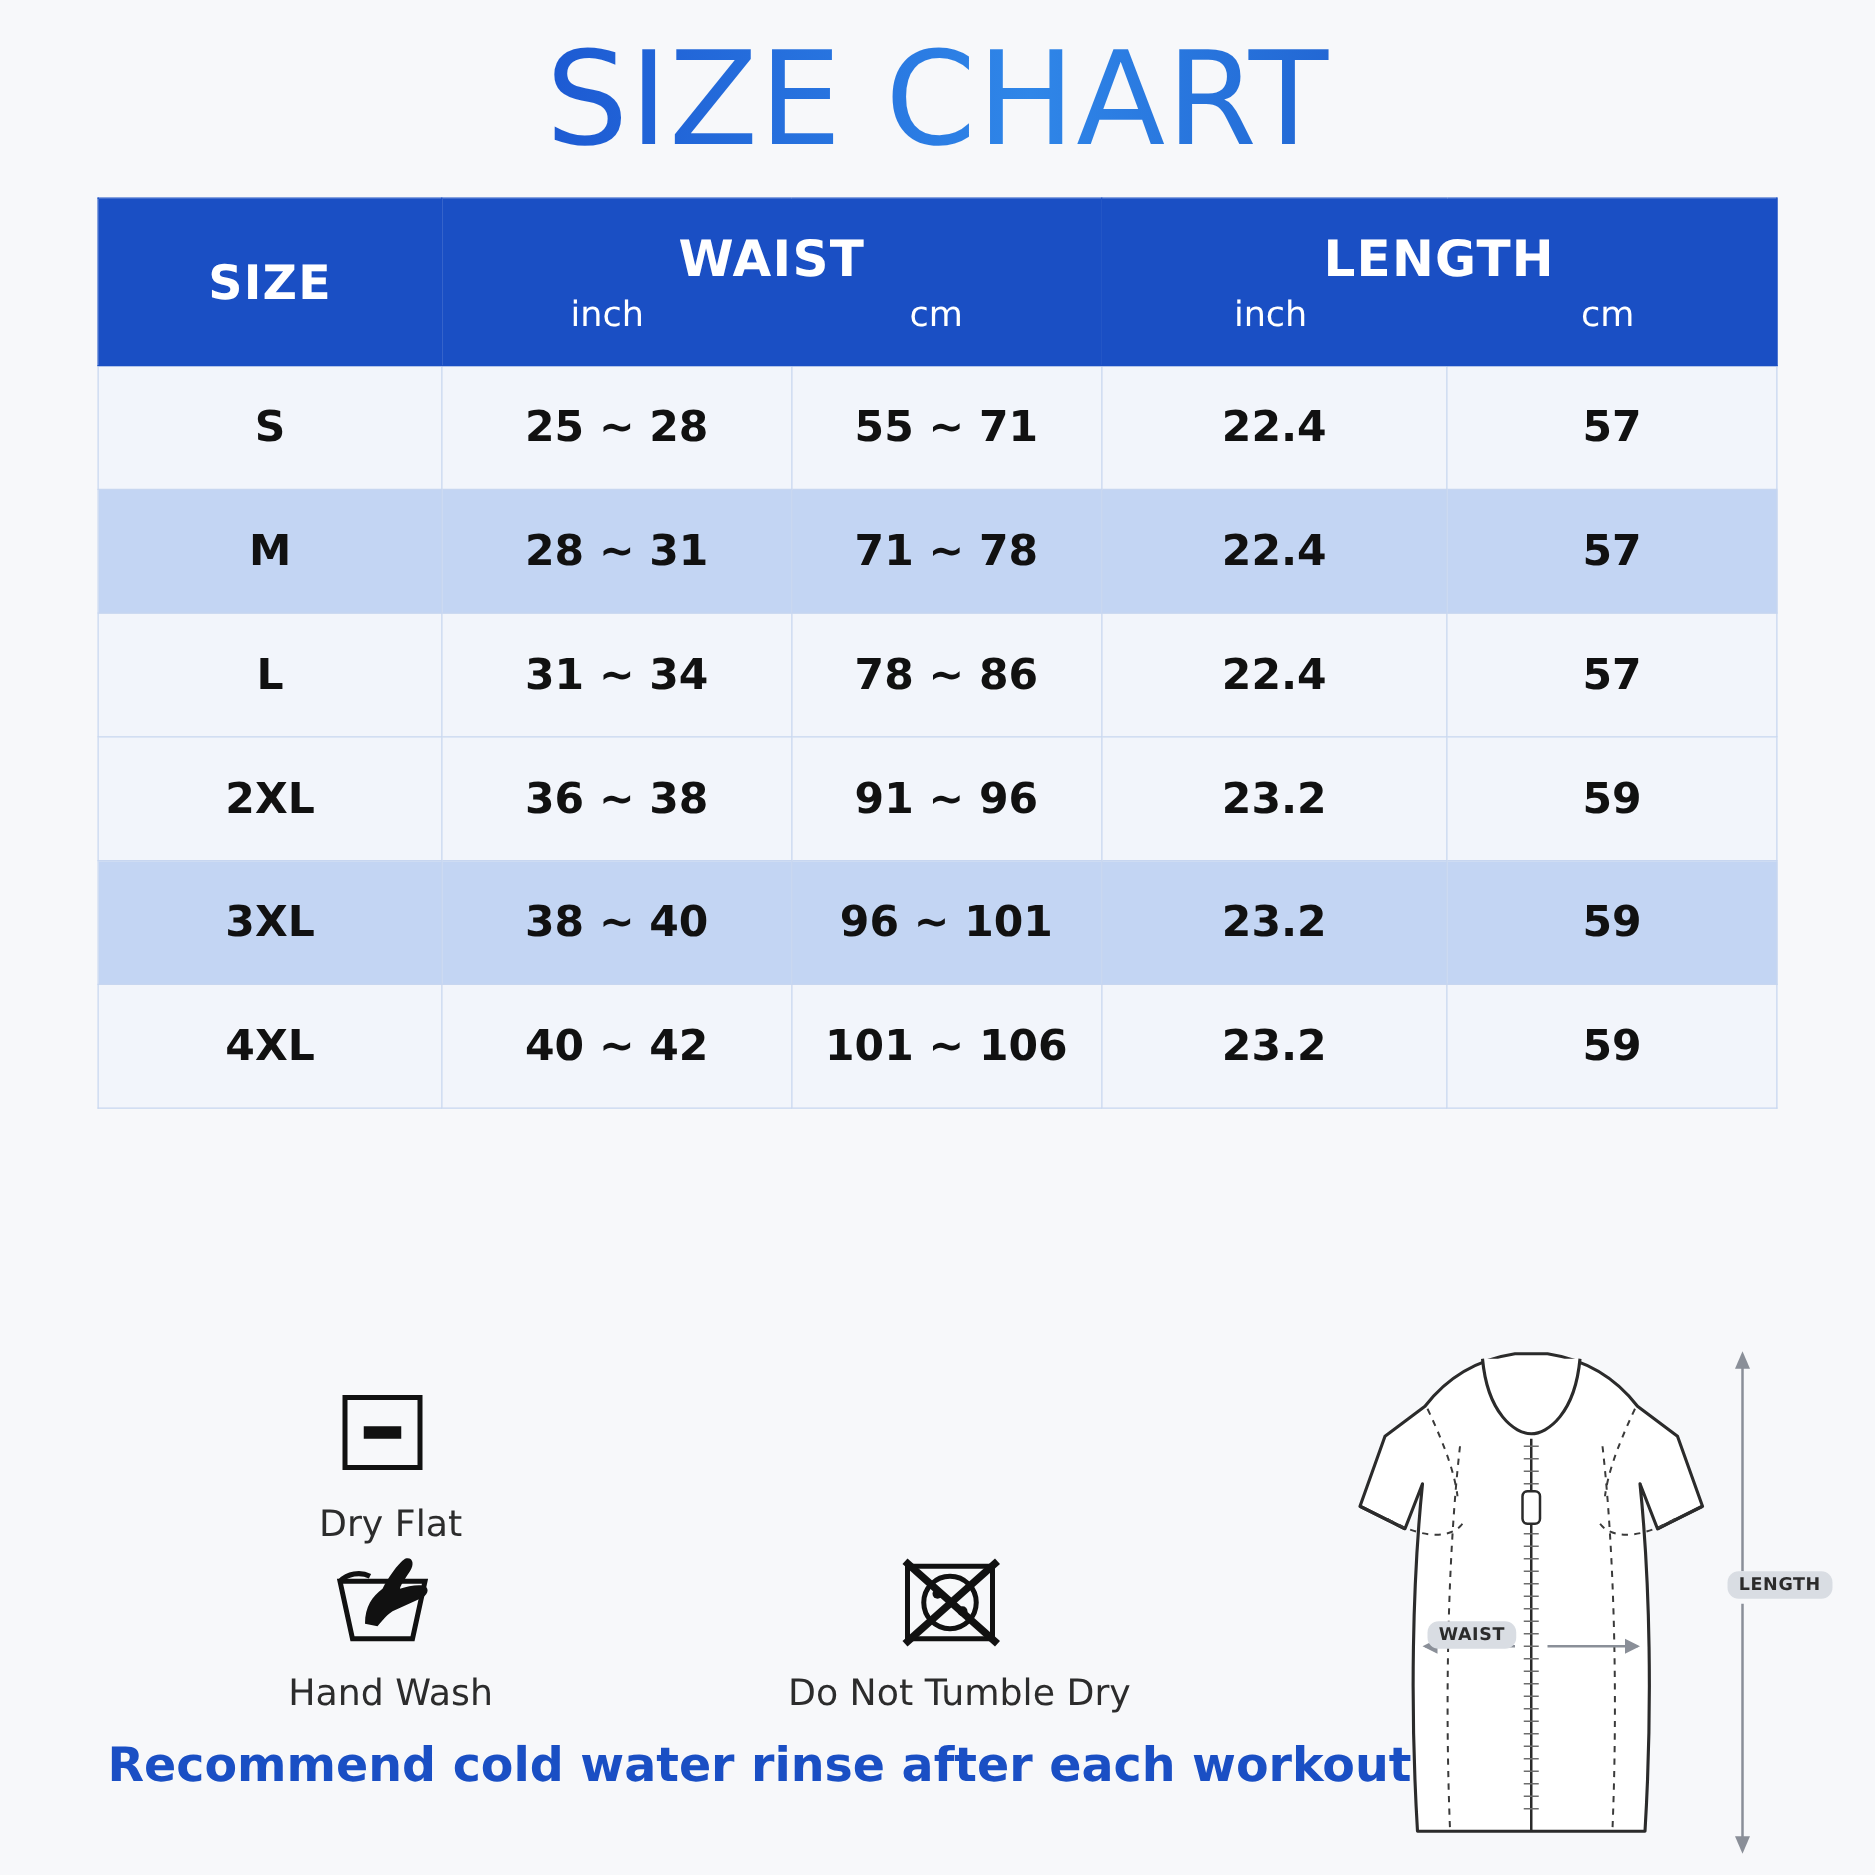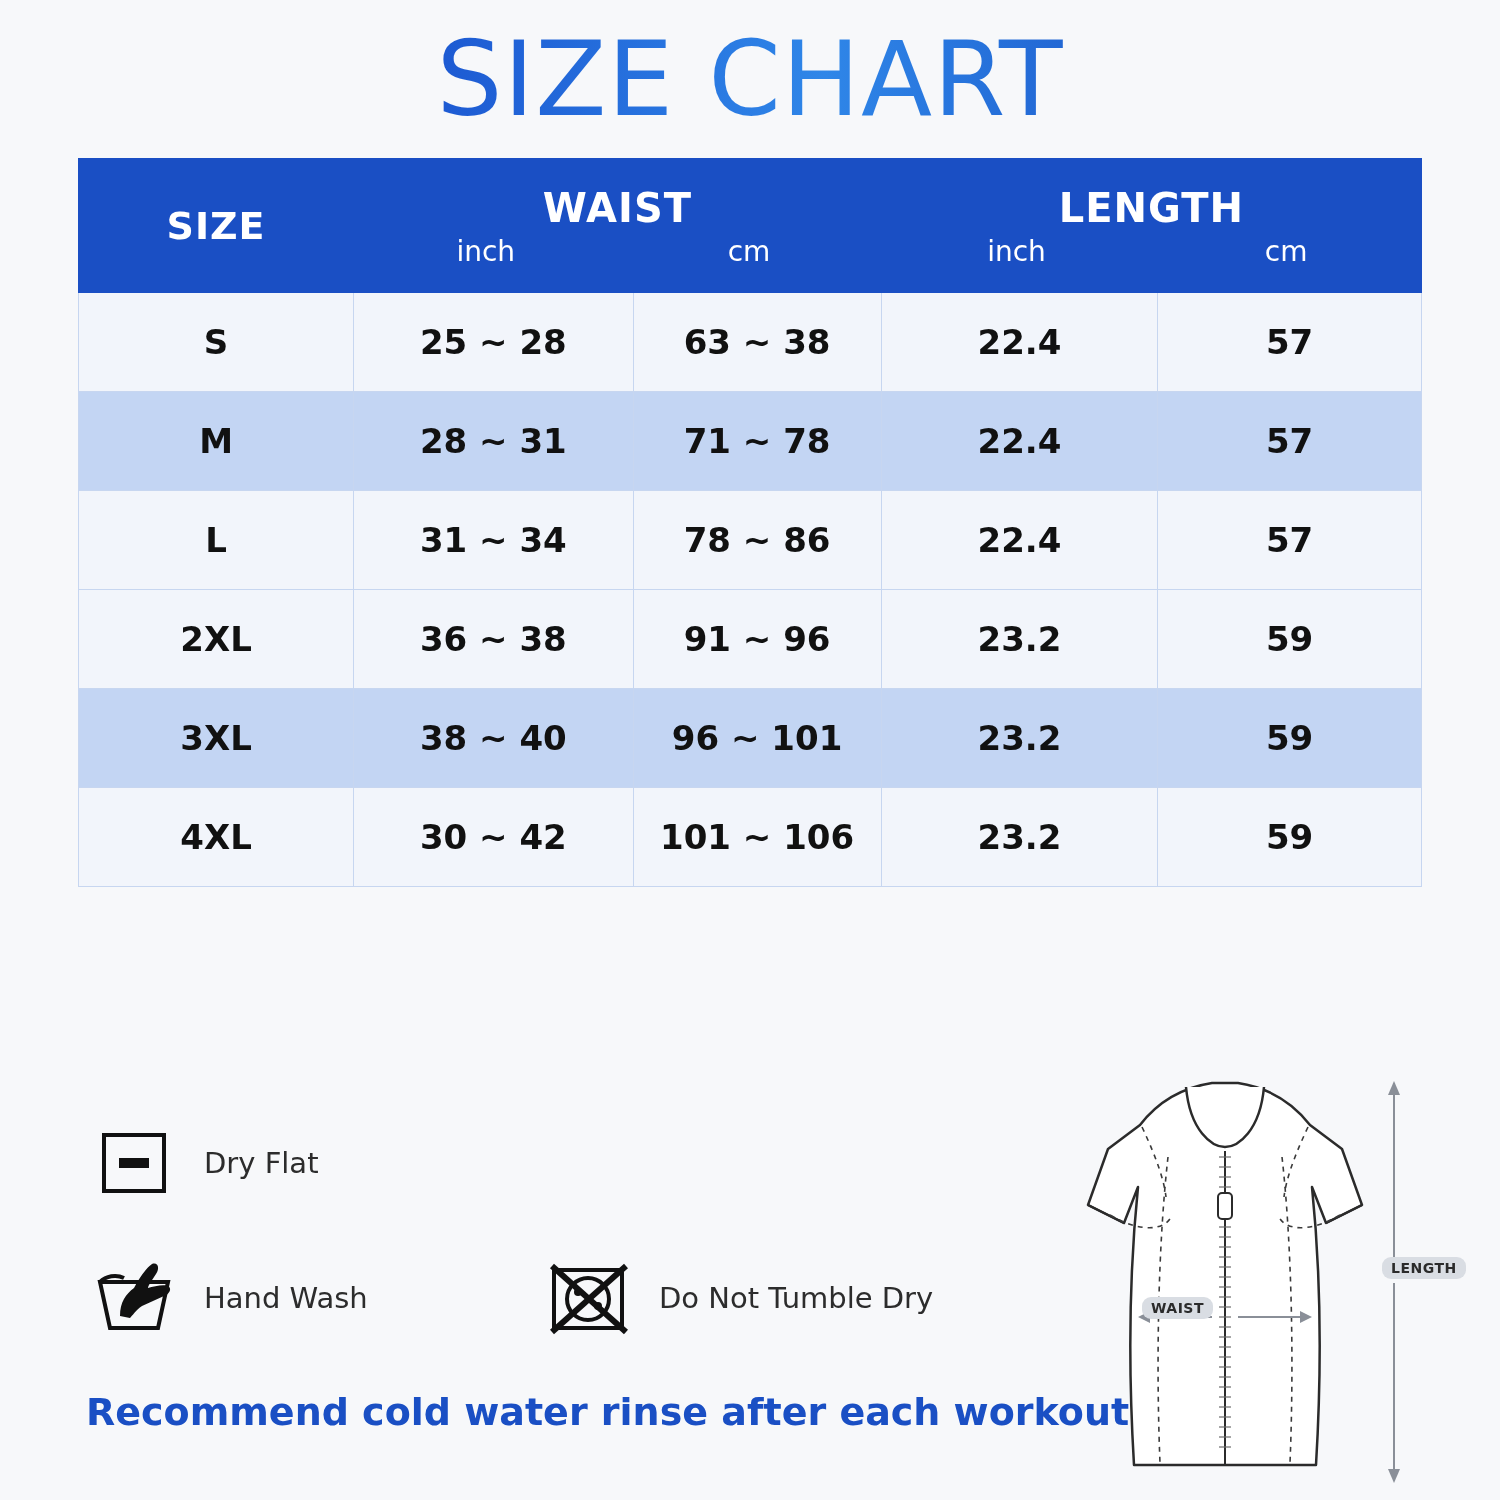--- a/index.html
+++ b/index.html
@@ -77,21 +77,21 @@
   col.c-lc { width: 18.5%; }
 
   
   .care {
     position: absolute;
     left: 78px;
     top: 1095px;
     width: 910px;
   }
   .care-row { display: flex; align-items: center; height: 135px; }
-  .care-cell { display: flex; align-items: center; width: 50%; }
+  .care-cell { display: flex; align-items: center; width: 50%; flex-direction: column; }
   .care-ico { width: 112px; flex: 0 0 112px; display: flex; align-items: center; justify-content: center; }
   .care-label {
     font-size: 29px;
     color: #2c2c2c;
     font-family: "DejaVu Sans", sans-serif;
     margin-left: 14px;
   }
 
   .note {
     position: absolute;
@@ -157,21 +157,21 @@
               <span>inch</span>
               <span>cm</span>
             </div>
           </th>
         </tr>
       </thead>
       <tbody>
         <tr class="odd">
           <td>S</td>
           <td>25 ~ 28</td>
-          <td>63 ~ 38</td>
+          <td>55 ~ 71</td>
           <td>22.4</td>
           <td>57</td>
         </tr>
         <tr class="even">
           <td>M</td>
           <td>28 ~ 31</td>
           <td>71 ~ 78</td>
           <td>22.4</td>
           <td>57</td>
         </tr>
@@ -191,21 +191,21 @@
         </tr>
         <tr class="even">
           <td>3XL</td>
           <td>38 ~ 40</td>
           <td>96 ~ 101</td>
           <td>23.2</td>
           <td>59</td>
         </tr>
         <tr class="odd">
           <td>4XL</td>
-          <td>30 ~ 42</td>
+          <td>40 ~ 42</td>
           <td>101 ~ 106</td>
           <td>23.2</td>
           <td>59</td>
         </tr>
       </tbody>
     </table>
   </div>
 
   <div class="care">
 

